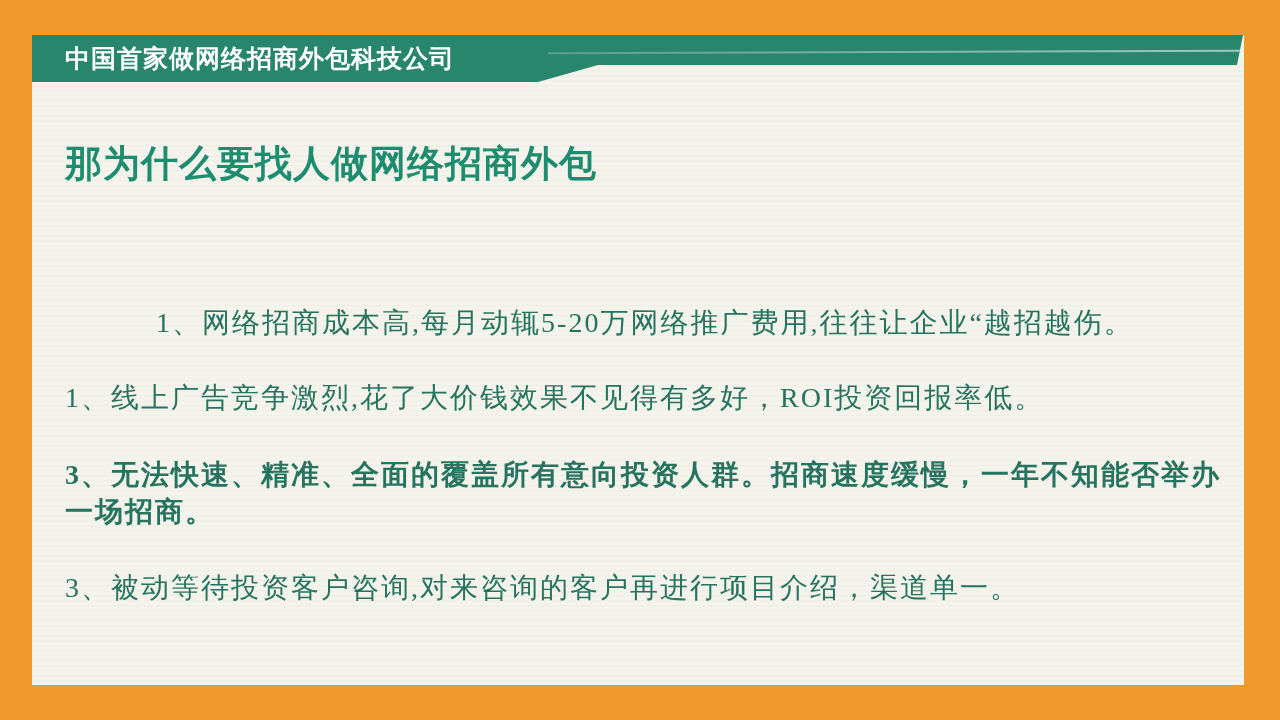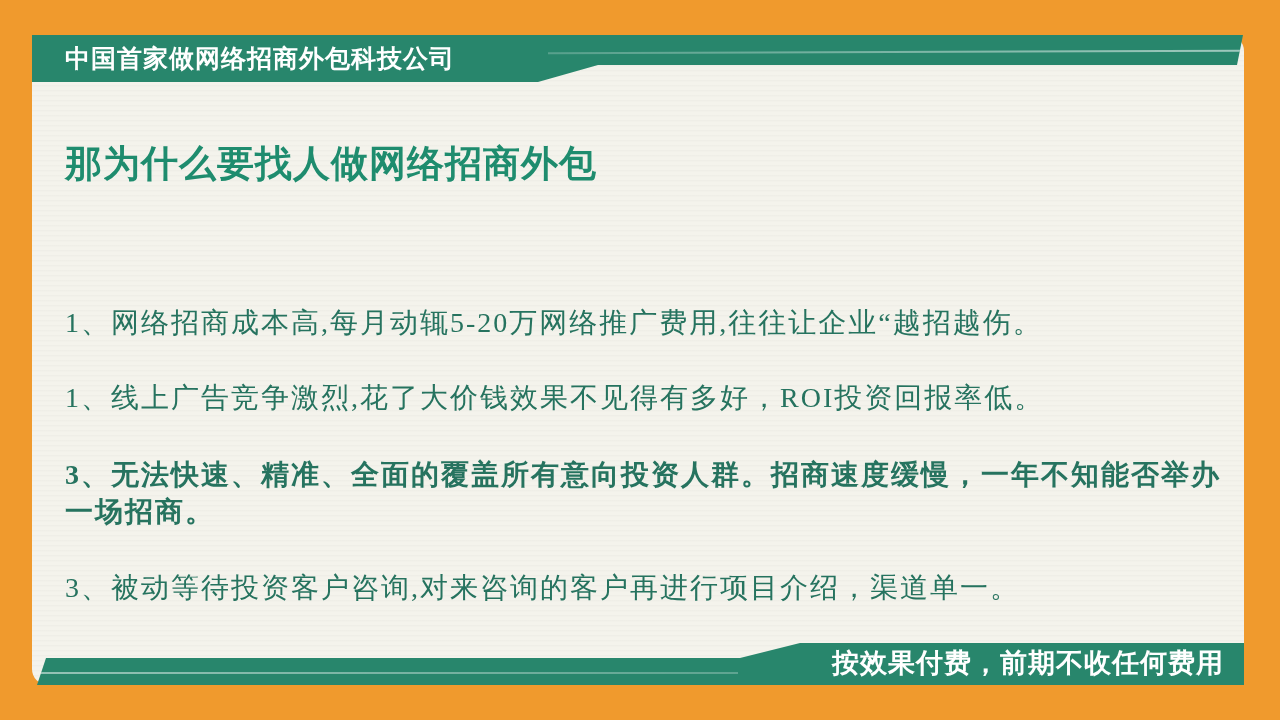--- a/index.html
+++ b/index.html
@@ -9,21 +9,20 @@
     font-family:"Liberation Sans","DejaVu Sans",sans-serif;
   }
   
   .content{
     position:absolute;left:32px;top:35px;width:1212px;height:650px;
     background:
       repeating-linear-gradient(180deg,
         rgba(0,0,0,0.018) 0px, rgba(0,0,0,0.018) 1px,
         rgba(255,255,255,0) 2px, rgba(255,255,255,0) 5px),
       #F4F3EC;
-    border-radius: 16px;
   }
   
   .header-bar{
     position:absolute;left:0;top:0;width:1212px;height:47px;
     background:#28866C;
     clip-path:polygon(0 0,1211px 0,1205px 30px,566px 30px,506px 47px,0 47px);
   }
   .header-line{
     position:absolute;left:516px;top:16px;width:692px;height:2px;
     background:linear-gradient(to right,rgba(255,255,255,0.22),rgba(255,255,255,0.55));
@@ -45,21 +44,21 @@
     position:absolute;left:33px;top:175px;
     color:#1E8C6E;font-size:26px;font-weight:bold;line-height:33px;
     letter-spacing:0.5px;
   }
   
   .point{
     position:absolute;left:33px;width:1160px;
     color:#26735F;font-size:28px;letter-spacing:2px;line-height:37px;
     font-family:"Liberation Serif","DejaVu Serif",serif;
   }
-  .point-1{top:269px;}
+  .point-1{top:269px;text-align:center;}
   .point-2{top:344px;}
   .point-3{top:421px;font-weight:bold;}
   .point-4{top:534px;}
   
   .footer-bar{
     position:absolute;left:0;bottom:0;width:1212px;height:42px;
     background:#28866C;
     clip-path:polygon(768px 0,1212px 0,1212px 42px,5px 42px,14px 15px,708px 15px);
   }
   .footer-line{
@@ -88,18 +87,14 @@
   </div>
 
   <div class="point point-1">1、网络招商成本高,每月动辄5-20万网络推广费用,往往让企业“越招越伤。</div>
 
   <div class="point point-2">1、线上广告竞争激烈,花了大价钱效果不见得有多好，ROI投资回报率低。</div>
 
   <div class="point point-3">3、无法快速、精准、全面的覆盖所有意向投资人群。招商速度缓慢，一年不知能否举办一场招商。</div>
 
   <div class="point point-4">3、被动等待投资客户咨询,对来咨询的客户再进行项目介绍，渠道单一。</div>
 
-  <div class="footer-bar">
-    <span class="footer-line"></span>
-    <span class="footer-text">按效果付费，前期不收任何费用</span>
-  </div>
 
 </div>
 
 </body></html>

